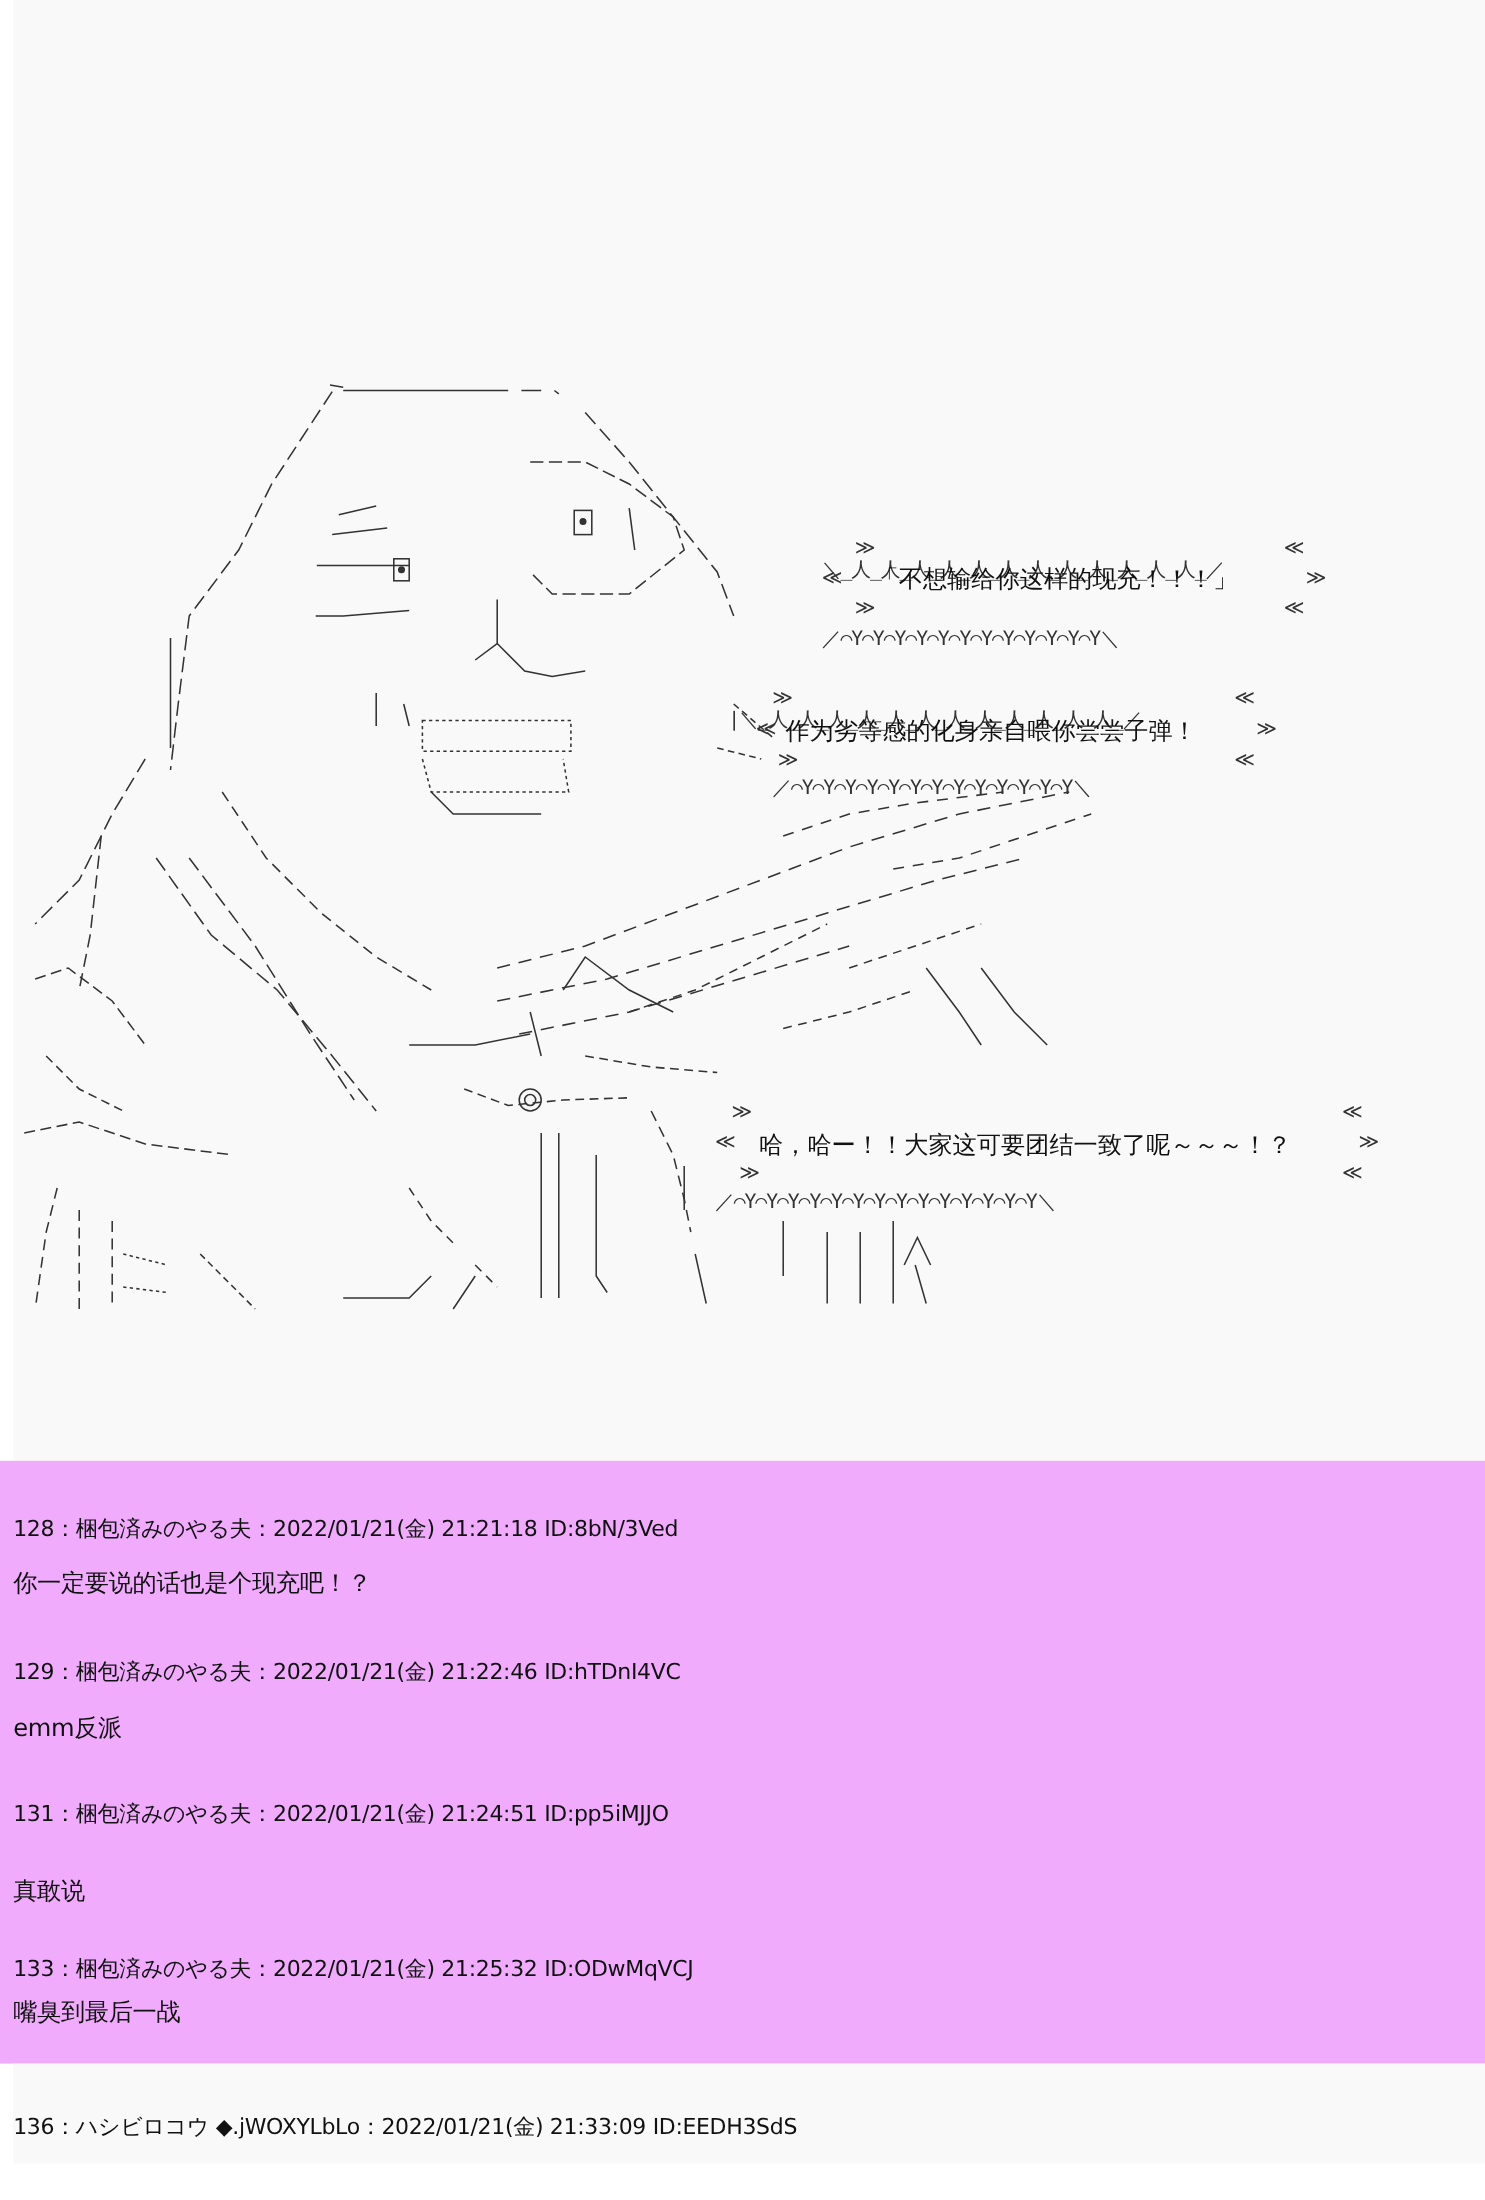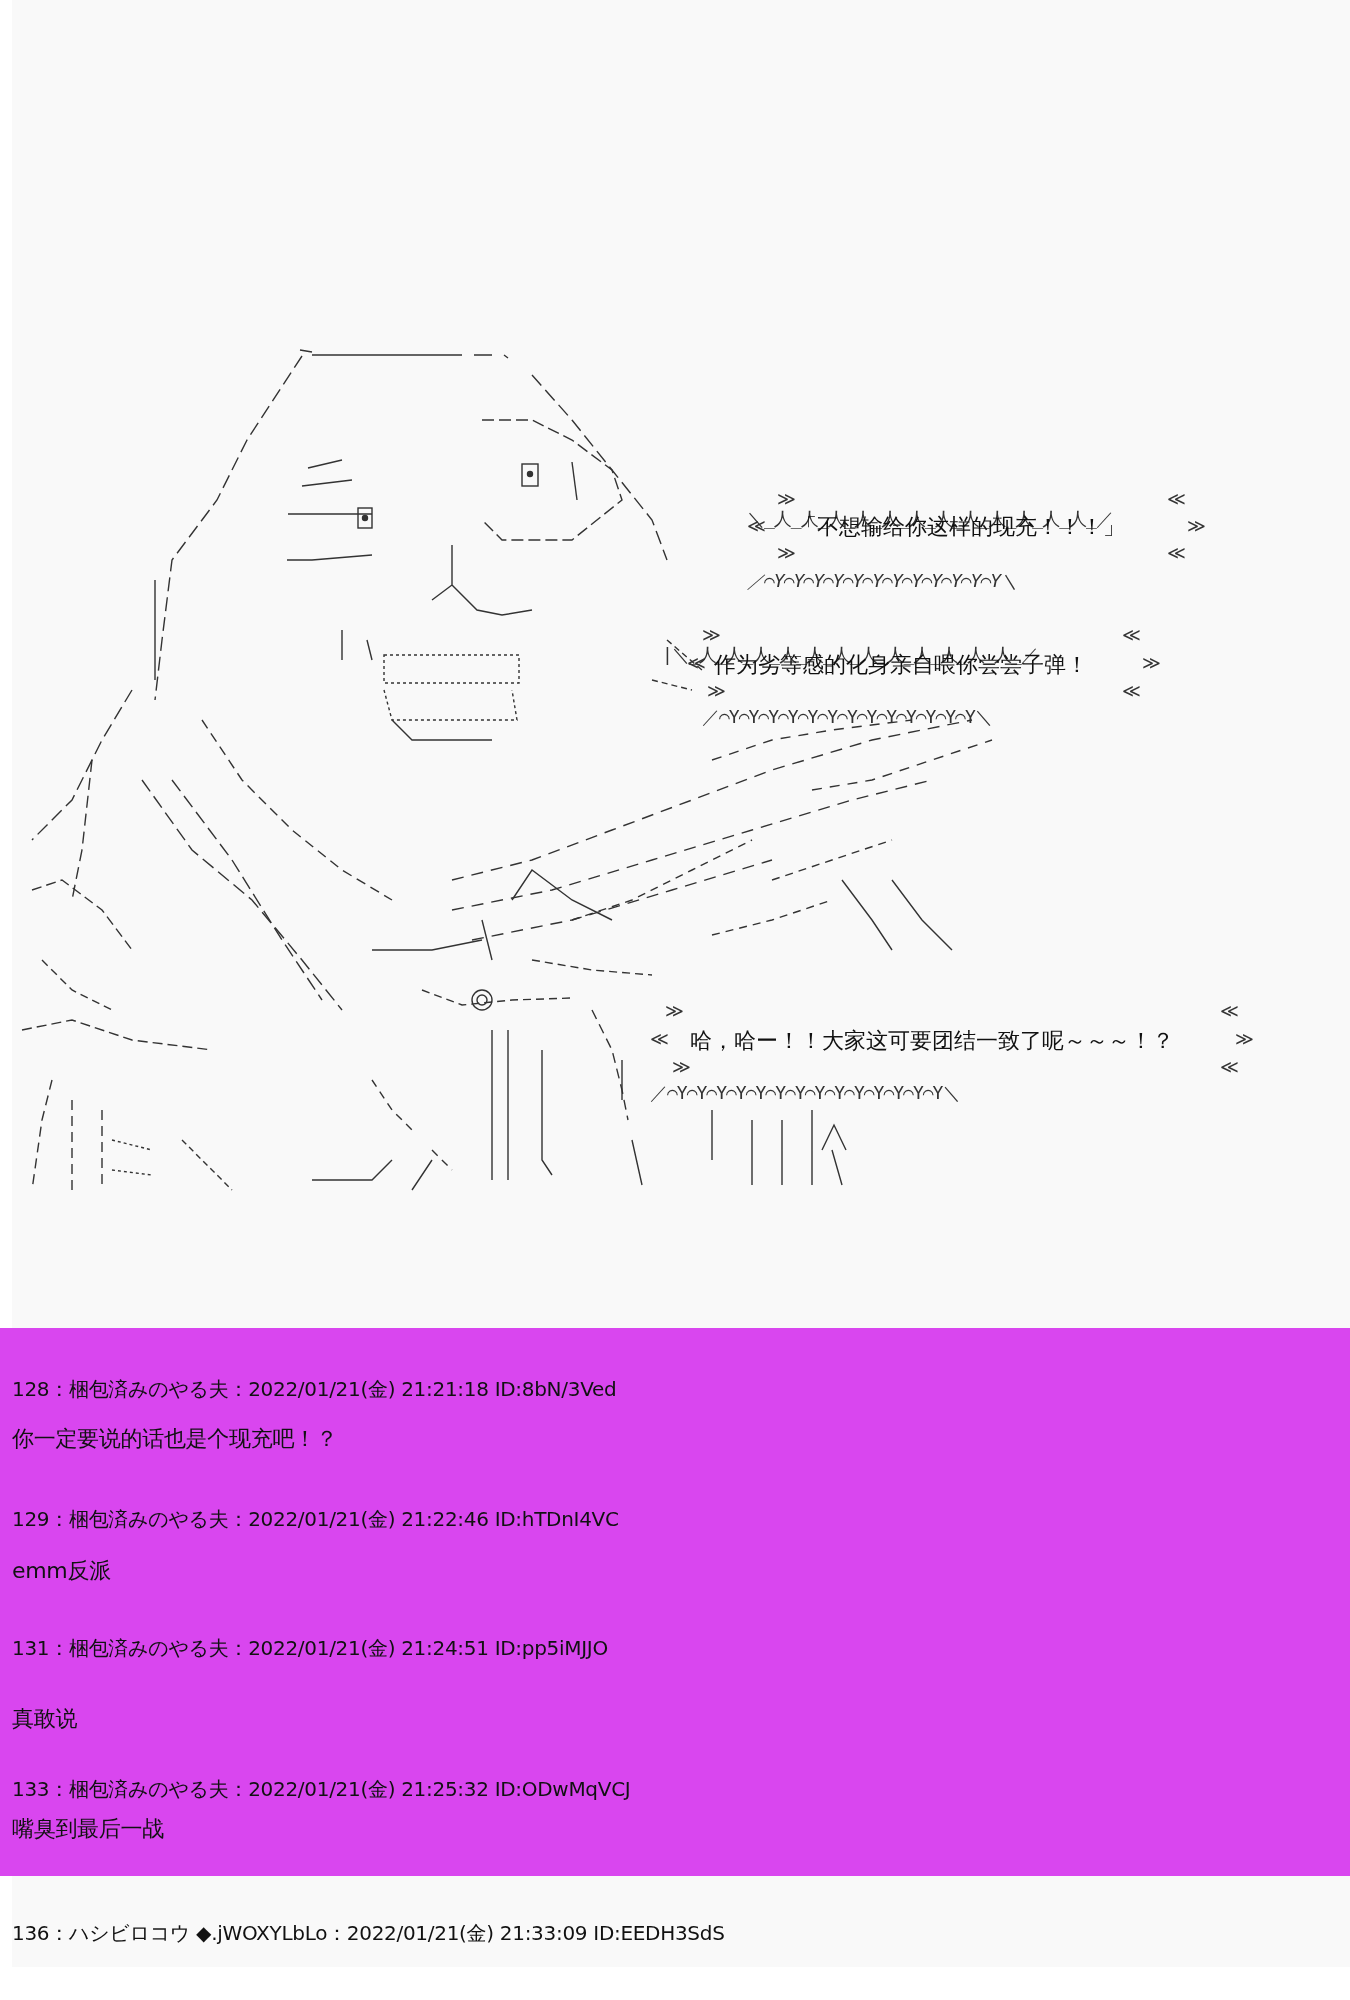--- a/index.html
+++ b/index.html
@@ -23,21 +23,21 @@
     font-family:"DejaVu Sans", sans-serif;
   }
   .bubble .edge {
     font-family:"DejaVu Sans Mono", monospace; font-size:18px; color:#333;
     letter-spacing:-1px; display:block; line-height:22px;
   }
   .bubble .chev { font-size:18px; color:#333; position:absolute; }
   .bubble .text { position:absolute; font-size:22px; }
   .comments {
     position:absolute; left:0; top:1328px; width:1350px; height:548px;
-    background:#d946ef;
+    background:#f0abfc;
   }
   .last {
     position:absolute; left:12px; top:1876px; width:1338px; height:91px;
     background:#f9f9f9;
   }
   .post-header, .post-body {
     position:absolute; left:12px; font-size:20px; color:#111; white-space:nowrap;
     letter-spacing:-0.3px;
   }
   .post-body { font-size:22px; }
@@ -114,21 +114,21 @@
 
     <div class="bubble" style="left:735px; top:458px; width:450px; height:140px;">
       <span class="edge">＼_人_人_人_人_人_人_人_人_人_人_人_人_／</span>
       <span class="chev" style="left:30px; top:30px;">≫</span>
       <span class="chev" style="left:0px; top:57px;">≪</span>
       <span class="chev" style="left:30px; top:84px;">≫</span>
       <span class="text" style="left:48px; top:54px;">「不想输给你这样的现充！！！」</span>
       <span class="chev" style="left:420px; top:30px;">≪</span>
       <span class="chev" style="left:440px; top:57px;">≫</span>
       <span class="chev" style="left:420px; top:84px;">≪</span>
-      <span class="edge" style="position:absolute; left:0; top:112px;font-style:italic;">／⌒Y⌒Y⌒Y⌒Y⌒Y⌒Y⌒Y⌒Y⌒Y⌒Y⌒Y⌒Y＼</span>
+      <span class="edge" style="position:absolute; left:0; top:112px;">／⌒Y⌒Y⌒Y⌒Y⌒Y⌒Y⌒Y⌒Y⌒Y⌒Y⌒Y⌒Y＼</span>
     </div>
 
     <div class="bubble" style="left:650px; top:594px; width:520px; height:140px;">
       <span class="edge">|＼_人_人_人_人_人_人_人_人_人_人_人_人_／</span>
       <span class="chev" style="left:40px; top:30px;">≫</span>
       <span class="chev" style="left:25px; top:58px;">≪</span>
       <span class="chev" style="left:45px; top:86px;">≫</span>
       <span class="text" style="left:52px; top:56px;">作为劣等感的化身亲自喂你尝尝子弹！</span>
       <span class="chev" style="left:460px; top:30px;">≪</span>
       <span class="chev" style="left:480px; top:58px;">≫</span>

